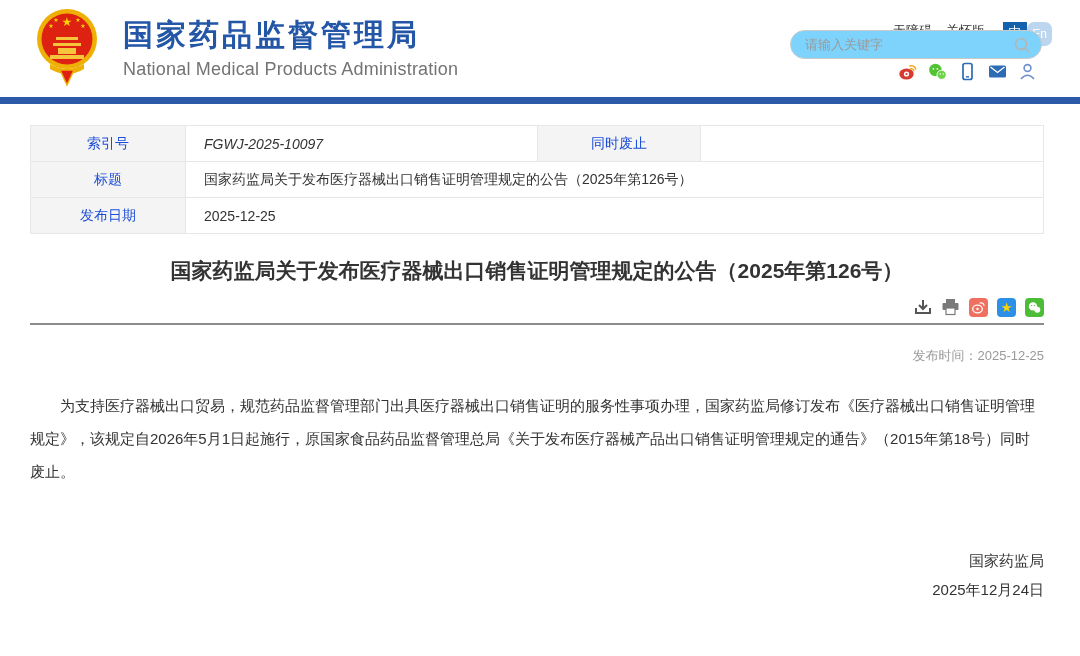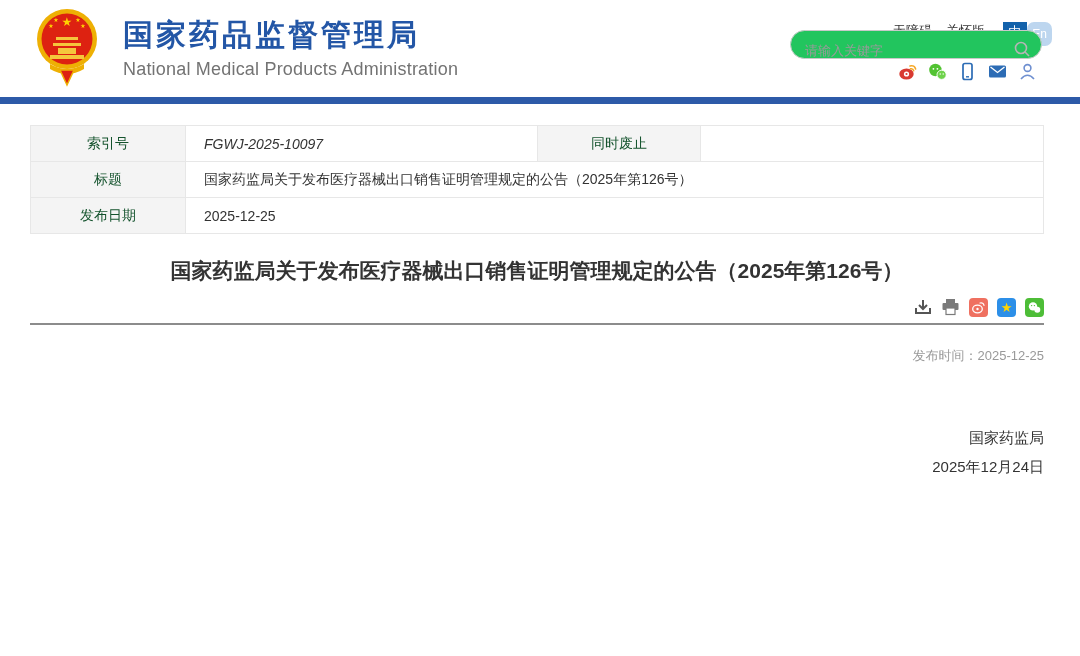--- a/index.html
+++ b/index.html
@@ -18,37 +18,37 @@
   .lang-en { width:25px; height:24px; background:#bdd6ef; color:#fff; font-size:12px;
     display:flex; align-items:center; justify-content:center; cursor:pointer;border-radius:7px; }
 
   .brand { position:absolute; left:35px; top:7px; display:flex; align-items:center; }
   .emblem { width:64px; height:80px; }
   .brand-text { margin-left:24px; }
   .org-zh { font-size:30px; font-weight:700; color:#2356a6; letter-spacing:3px; }
   .org-en { font-size:18px; color:#737373; margin-top:3px; letter-spacing:0.2px; }
 
   .search-pill { position:absolute; top:30px; right:38px; width:252px; height:29px;
-    border:1px solid #c9c9c9; border-radius:15px; display:flex; align-items:flex-end;
-    background:#22c55e; padding:0 10px 0 14px;gap:17px; }
+    border:1px solid #c9c9c9; border-radius:15px; display:flex; align-items:center;
+    background:#7dd3fc; padding:0 10px 0 14px;gap:17px; }
   .search-pill input { border:none; outline:none; flex:1; font-size:13px; color:#333;
     font-family:inherit; background:transparent; }
   .search-pill input::placeholder { color:#9a9a9a; }
 
   .social-row { position:absolute; top:62px; right:43px; display:flex; gap:11px; align-items:center; }
   .social-row .sic { width:19px; height:19px; cursor:pointer; }
 
   .blue-bar { height:7px; background:#2d5aa8; }
 
   
   .content { margin:0 36px 0 30px; }
 
   table.info-table { width:100%; border-collapse:collapse; margin-top:21px; font-size:14px; }
   .info-table th, .info-table td { border:1px solid #e7e7e7; height:36px; font-weight:400; }
-  .info-table th { background:#f4f4f4; text-align:center; color:#14532d; }
+  .info-table th { background:#f4f4f4; text-align:center; color:#1d4ed8; }
   .info-table td { text-align:left; padding-left:18px; color:#333; }
   .col-lab1 { width:155px; } .col-val1 { width:352px;font-style:italic; } .col-lab2 { width:163px; }
 
   .article-title { margin-top:23px; text-align:center; font-size:21px; font-weight:700; color:#333; }
 
   .tools-row { margin-top:12px; display:flex; justify-content:flex-end; align-items:center;
     gap:9px; height:20px; }
   .tool-ic { cursor:pointer; display:flex; align-items:center; }
   .share-sq { width:19px; height:19px; border-radius:4px; display:flex; align-items:center;
     justify-content:center; cursor:pointer; }
@@ -196,20 +196,21 @@
         <circle cx="6.4" cy="4.6" r="0.7" fill="#4dbd37"></circle>
       </svg>
     </span>
   </div>
 
   <div class="divider"></div>
 
   <div class="publish-time">发布时间：2025-12-25</div>
 
   <div class="article-body">
+    <p>为支持医疗器械出口贸易，规范药品监督管理部门出具医疗器械出口销售证明的服务性事项办理，国家药监局修订发布《医疗器械出口销售证明管理规定》，该规定自2026年5月1日起施行，原国家食品药品监督管理总局《关于发布医疗器械产品出口销售证明管理规定的通告》（2015年第18号）同时废止。</p>
   </div>
 
   <div class="signature">
     <div>国家药监局</div>
     <div>2025年12月24日</div>
   </div>
 
 </main>
 
 </body></html>

